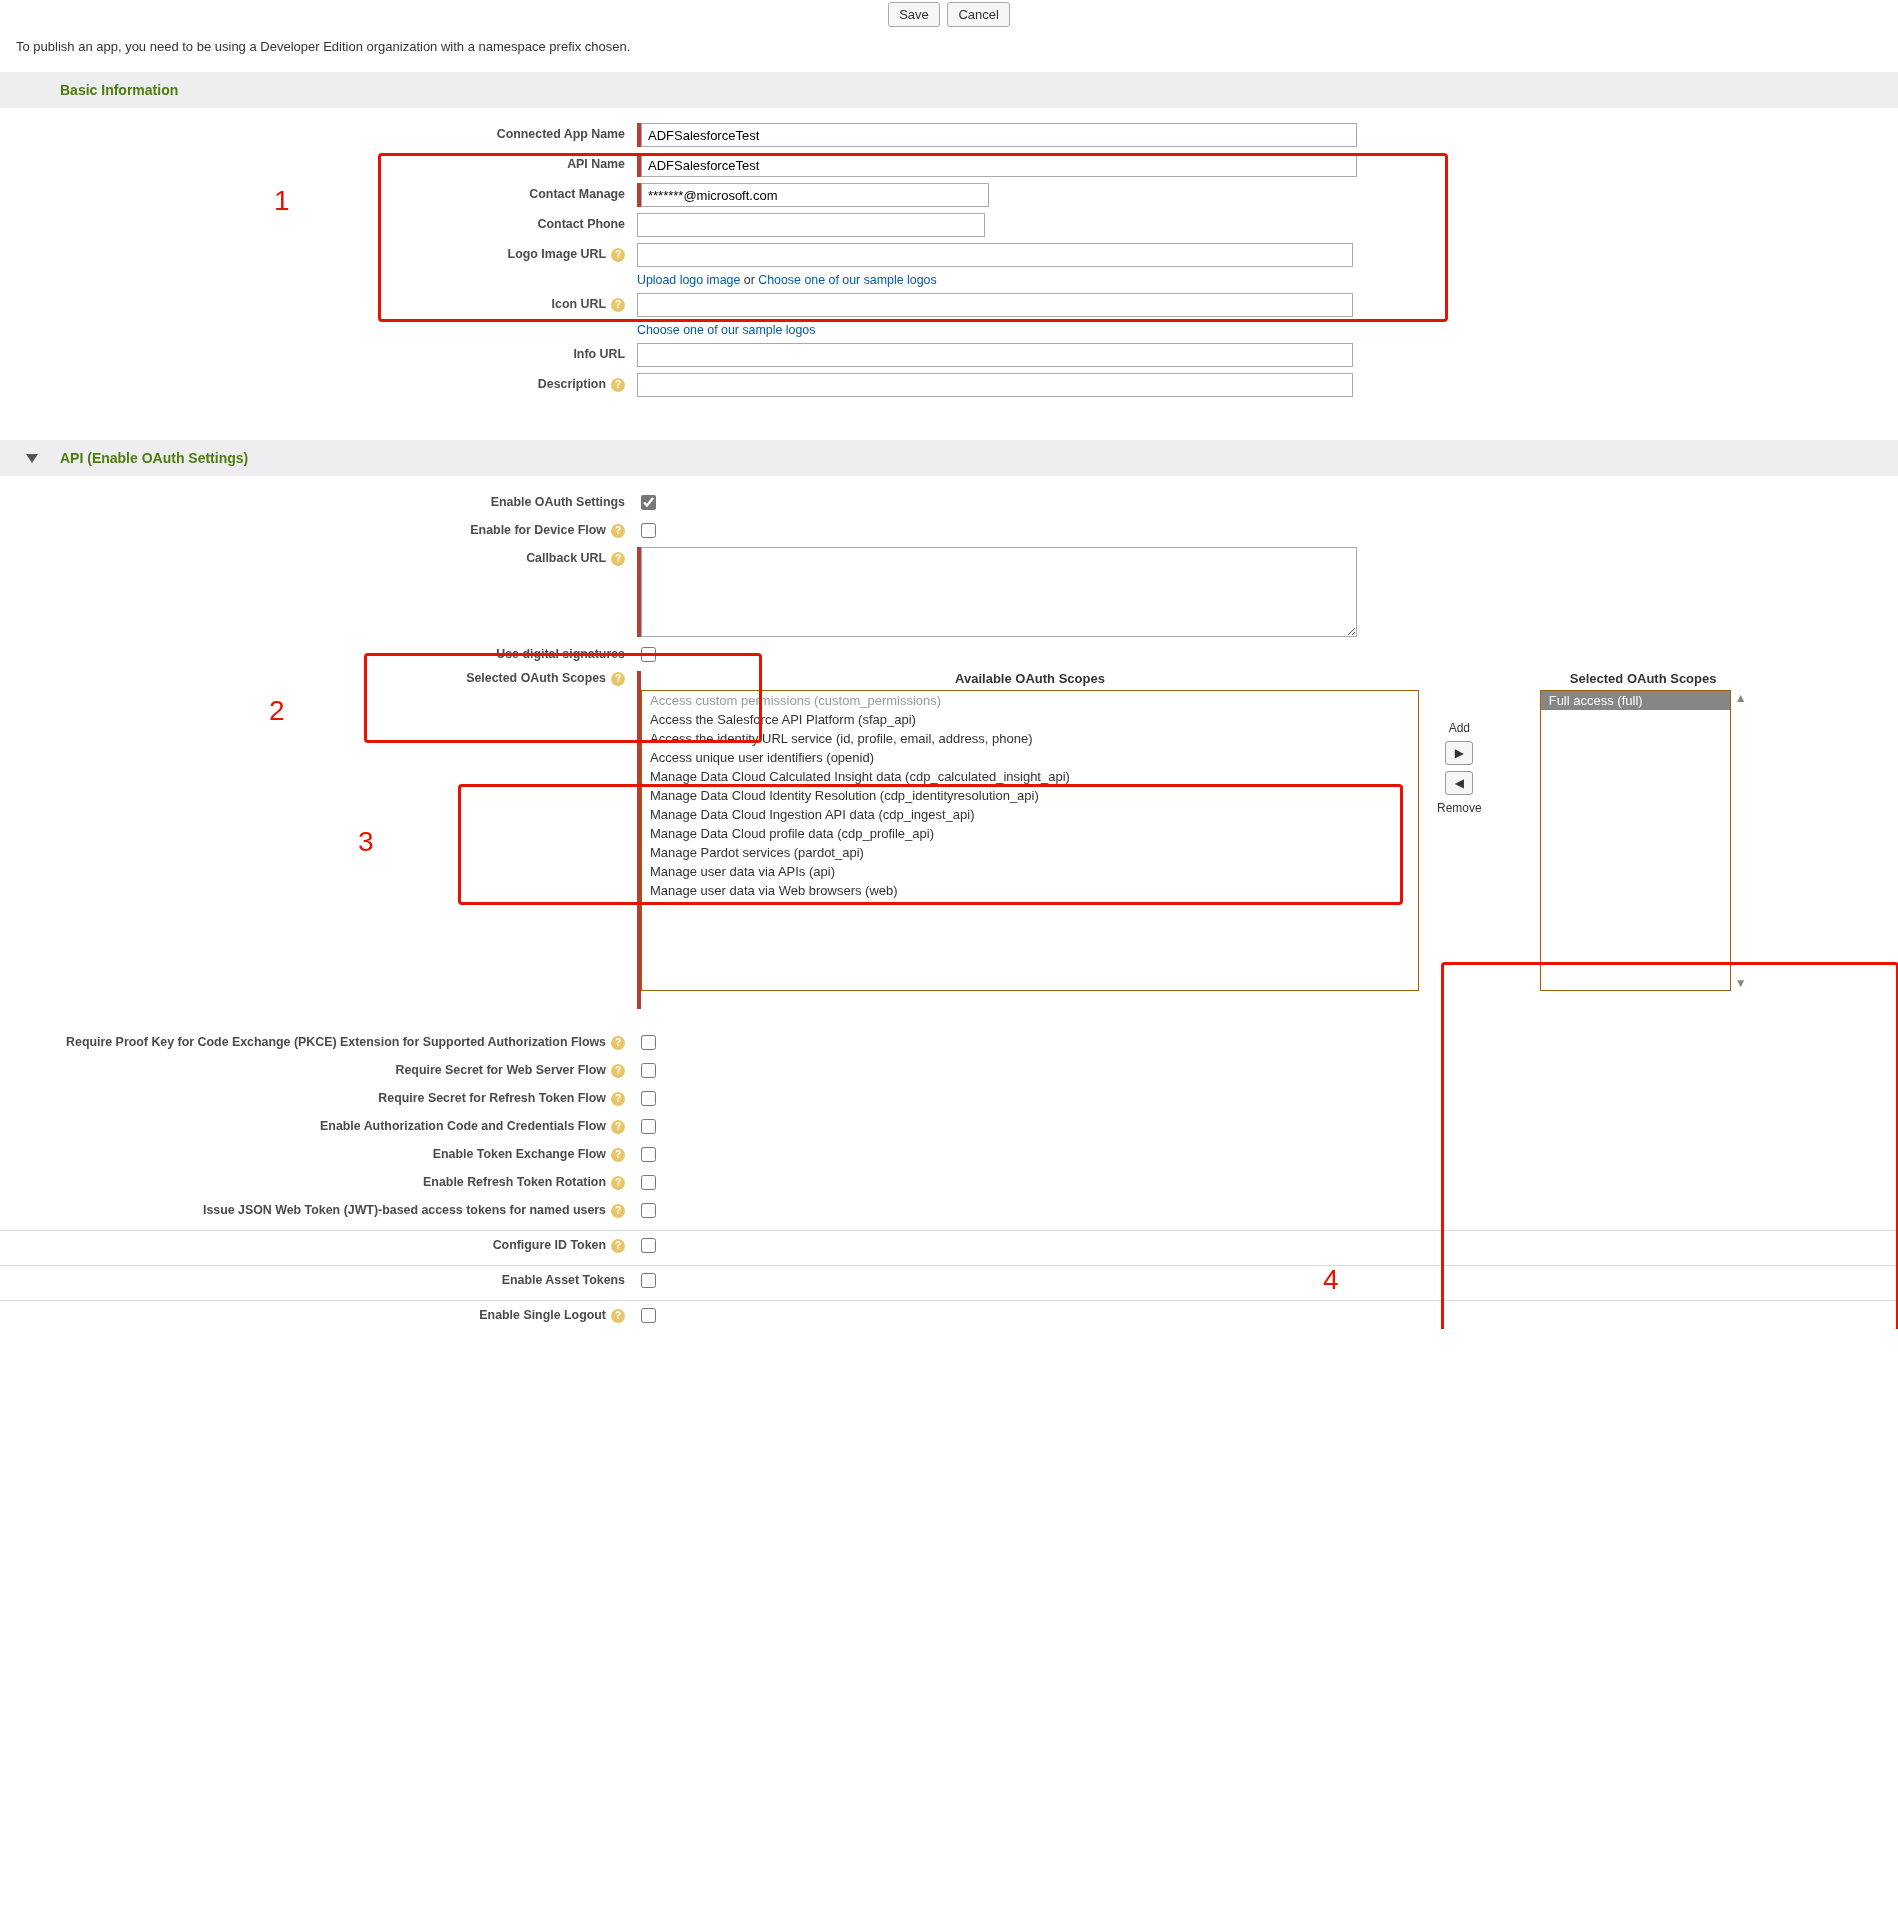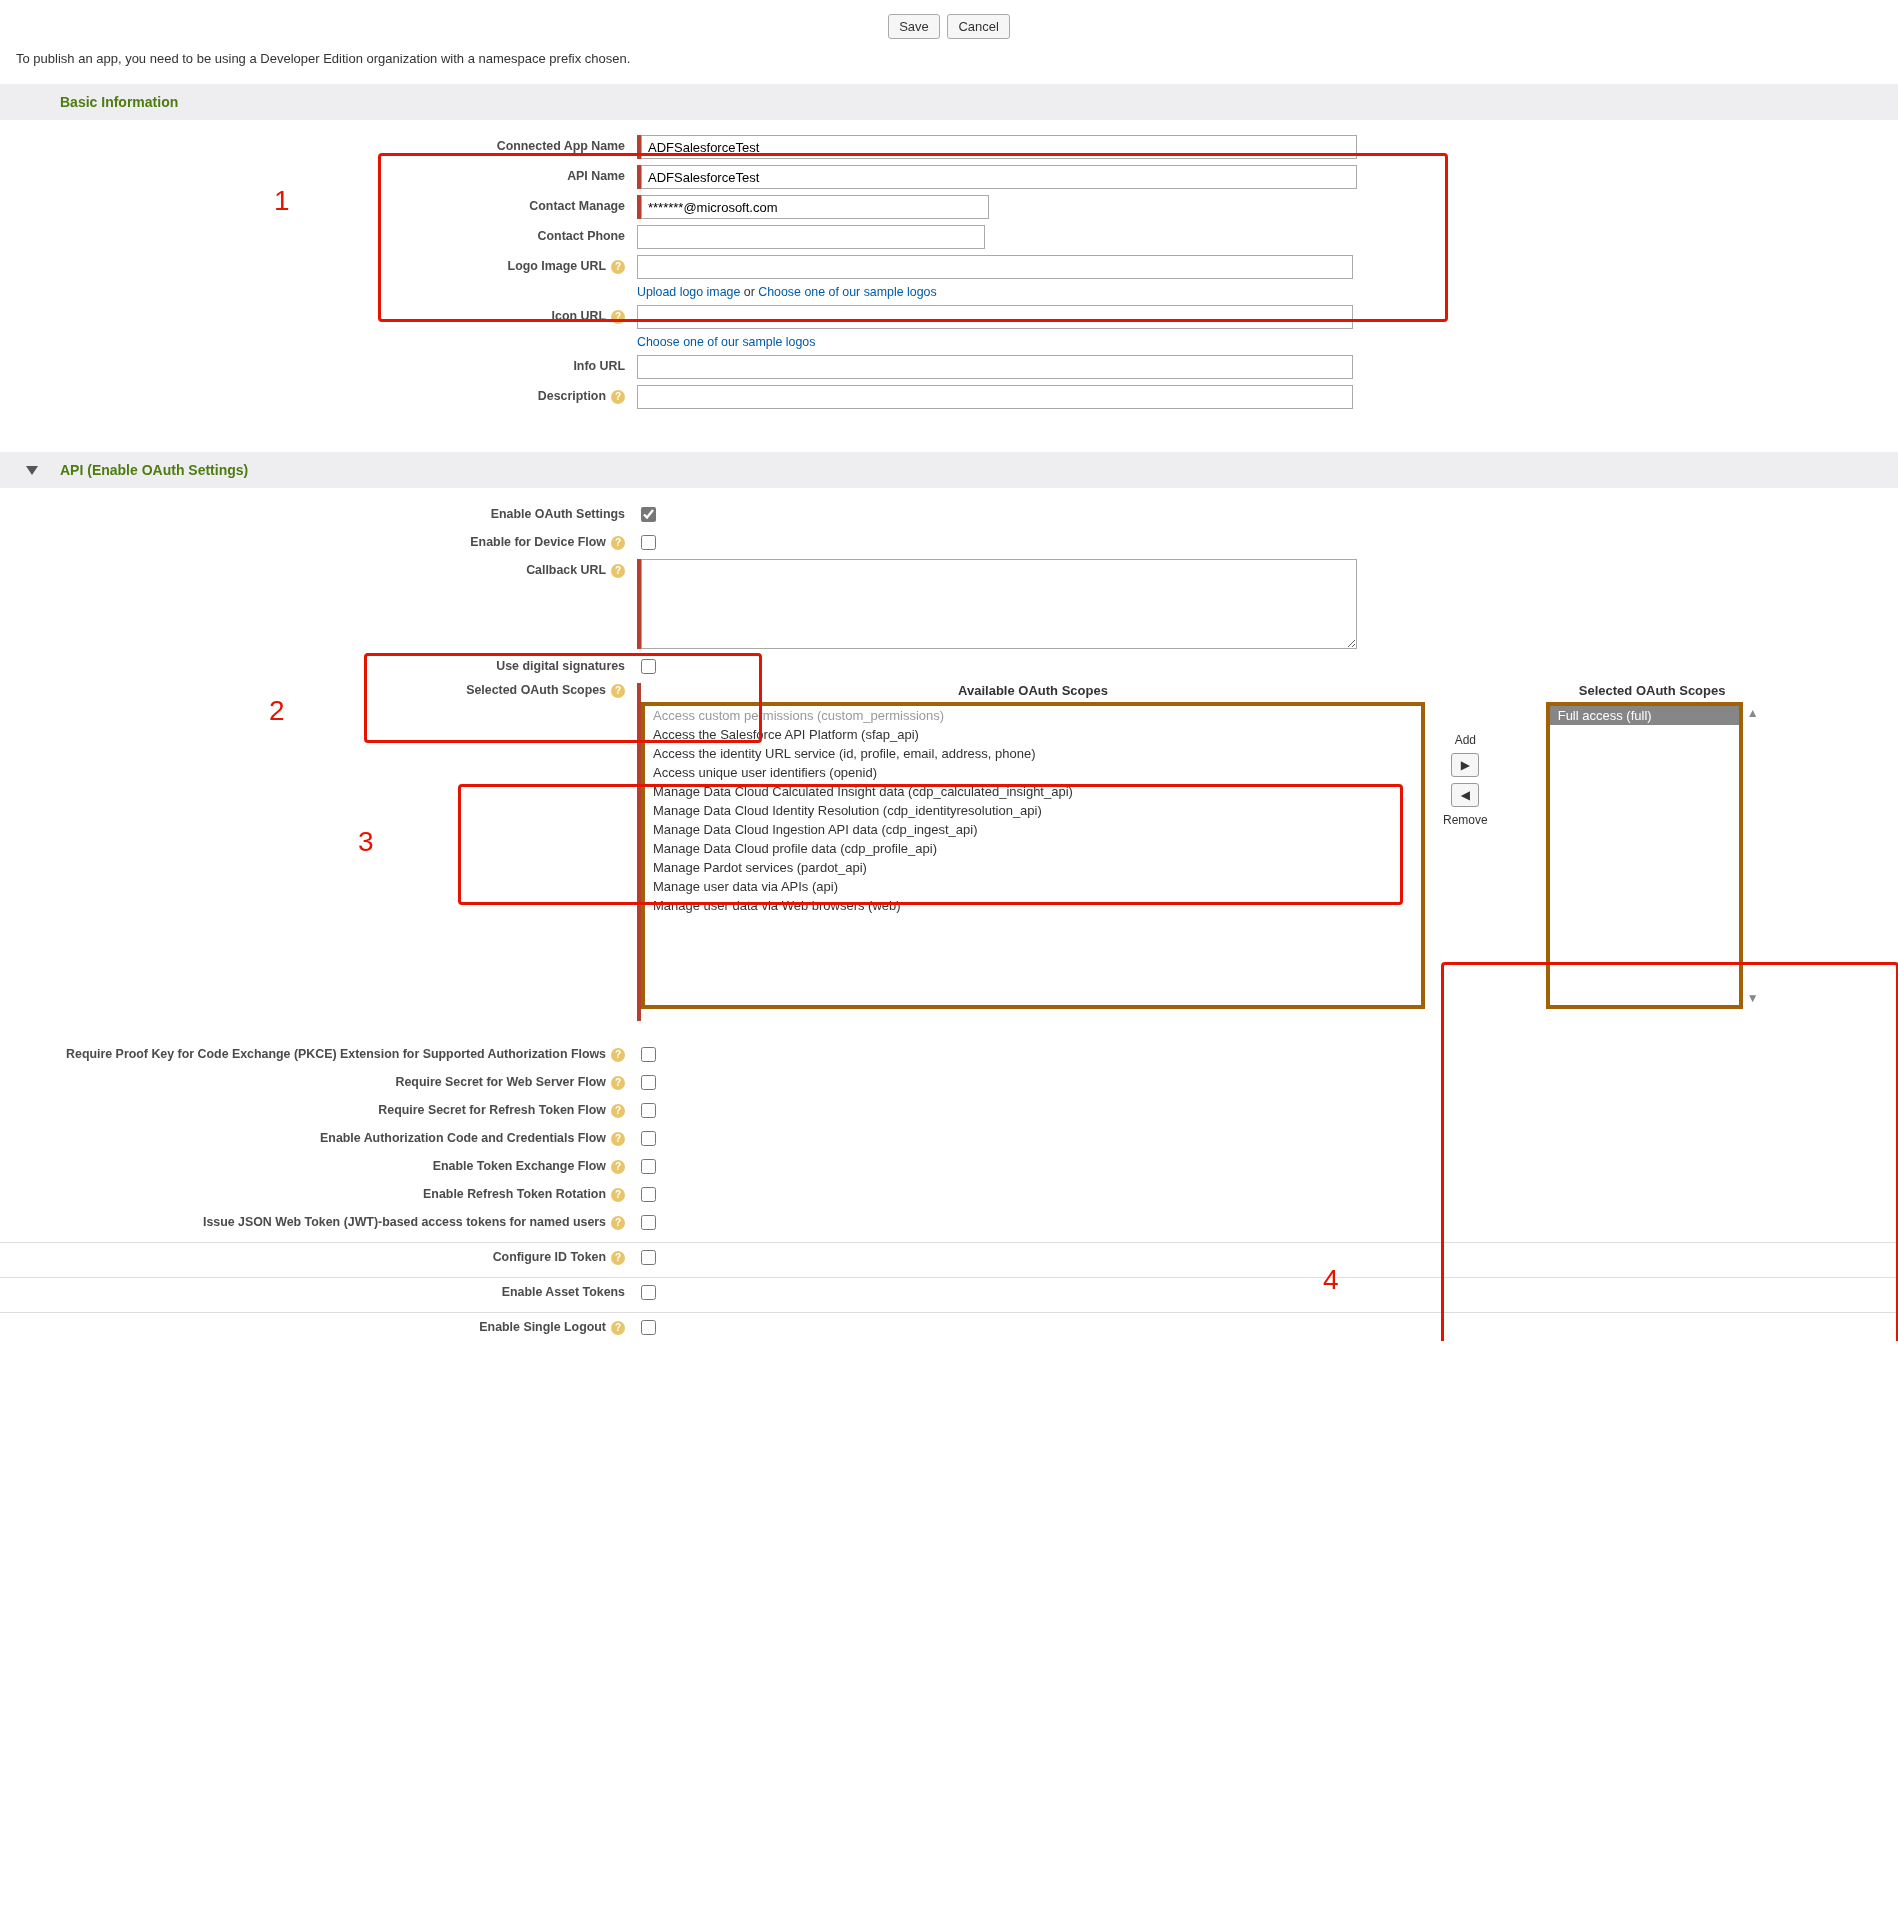--- a/index.html
+++ b/index.html
@@ -1,17 +1,17 @@
 <!DOCTYPE html>
 <html><head>
 <meta charset="utf-8">
 <style>
 html,body{margin:0;padding:0;font-family:Arial,Helvetica,sans-serif;font-size:13px;color:#333;background:#fff}
 body{width:1898px;position:relative}
-.top-btns{width:100%;text-align:center;padding:14px 0 4px 0}
+.top-btns{width:100%;text-align:center;padding:2px 0 4px 0}
 .btn{display:inline-block;border:1px solid #aaa;background:#f6f6f6;padding:4px 10px;font-size:13px;margin:0 2px;cursor:pointer;border-radius:3px}
 .intro{padding:8px 0 14px 16px;font-size:13px;color:#333}
 .section-hdr{background:#eeeef0;color:#4d7c0f;font-weight:bold;font-size:14px;padding:10px 0 10px 60px;margin-top:4px}
 .section-hdr.withcaret{position:relative}
 .caret{position:absolute;left:26px;top:14px;width:0;height:0;border-left:6px solid transparent;border-right:6px solid transparent;border-top:9px solid #555}
 .form-area{padding-top:12px}
 .row{display:flex;align-items:flex-start;padding:3px 0}
 .lbl{width:637px;text-align:right;font-weight:bold;font-size:12.4px;color:#4b4b4b;padding-right:12px;padding-top:4px;box-sizing:border-box}
 .ctl{width:896px;display:flex;align-items:center}
 .help{display:inline-block;width:14px;height:14px;border-radius:50%;background:#e8c56a;color:#fff;font-size:10px;font-weight:bold;text-align:center;line-height:14px;margin-left:5px;vertical-align:middle}
@@ -22,21 +22,21 @@
 .reqwrap{display:flex;align-items:stretch}
 .reqwrap .reqbar{align-self:stretch;height:auto}
 .link{color:#015ba7;cursor:pointer}
 .hintline{margin-top:6px;font-size:12.4px}
 .cb{width:15px;height:15px;margin-top:4px}
 .cb.checked{accent-color:#777}
 .redbox{position:absolute;border:3px solid #e51400;border-radius:4px;pointer-events:none;box-sizing:border-box}
 .anno{position:absolute;color:#e51400;font-size:28px;font-weight:normal;font-family:Arial}
 
 .scopes-wrap{display:flex;align-items:flex-start}
-.listbox{border:4px solid #a16207;height:299px;overflow-y:scroll;overflow-x:hidden;background:#fff}
+.listbox{border:1px solid #a16207;height:299px;overflow-y:scroll;overflow-x:hidden;background:#fff}
 .lb-avail{width:776px}
 .lb-sel{width:189px}
 .lb-title{font-weight:bold;font-size:13px;text-align:center;padding-bottom:4px}
 .lb-item{padding:2px 8px;font-size:13px;white-space:nowrap;color:#333;cursor:pointer}
 .lb-item.sel{background:#868686;color:#fff}
 .lb-item.cut{color:#999}
 .addremove{display:flex;flex-direction:column;align-items:center;justify-content:center;padding:0 18px;gap:6px;margin-top:50px}
 .arrowbtn{width:26px;height:22px;border:1px solid #999;background:#f6f6f6;border-radius:3px;display:flex;align-items:center;justify-content:center;cursor:pointer;font-size:12px}
 .arlabel{font-size:12px;color:#333}
 .scrolltri{color:#888;font-size:12px}

